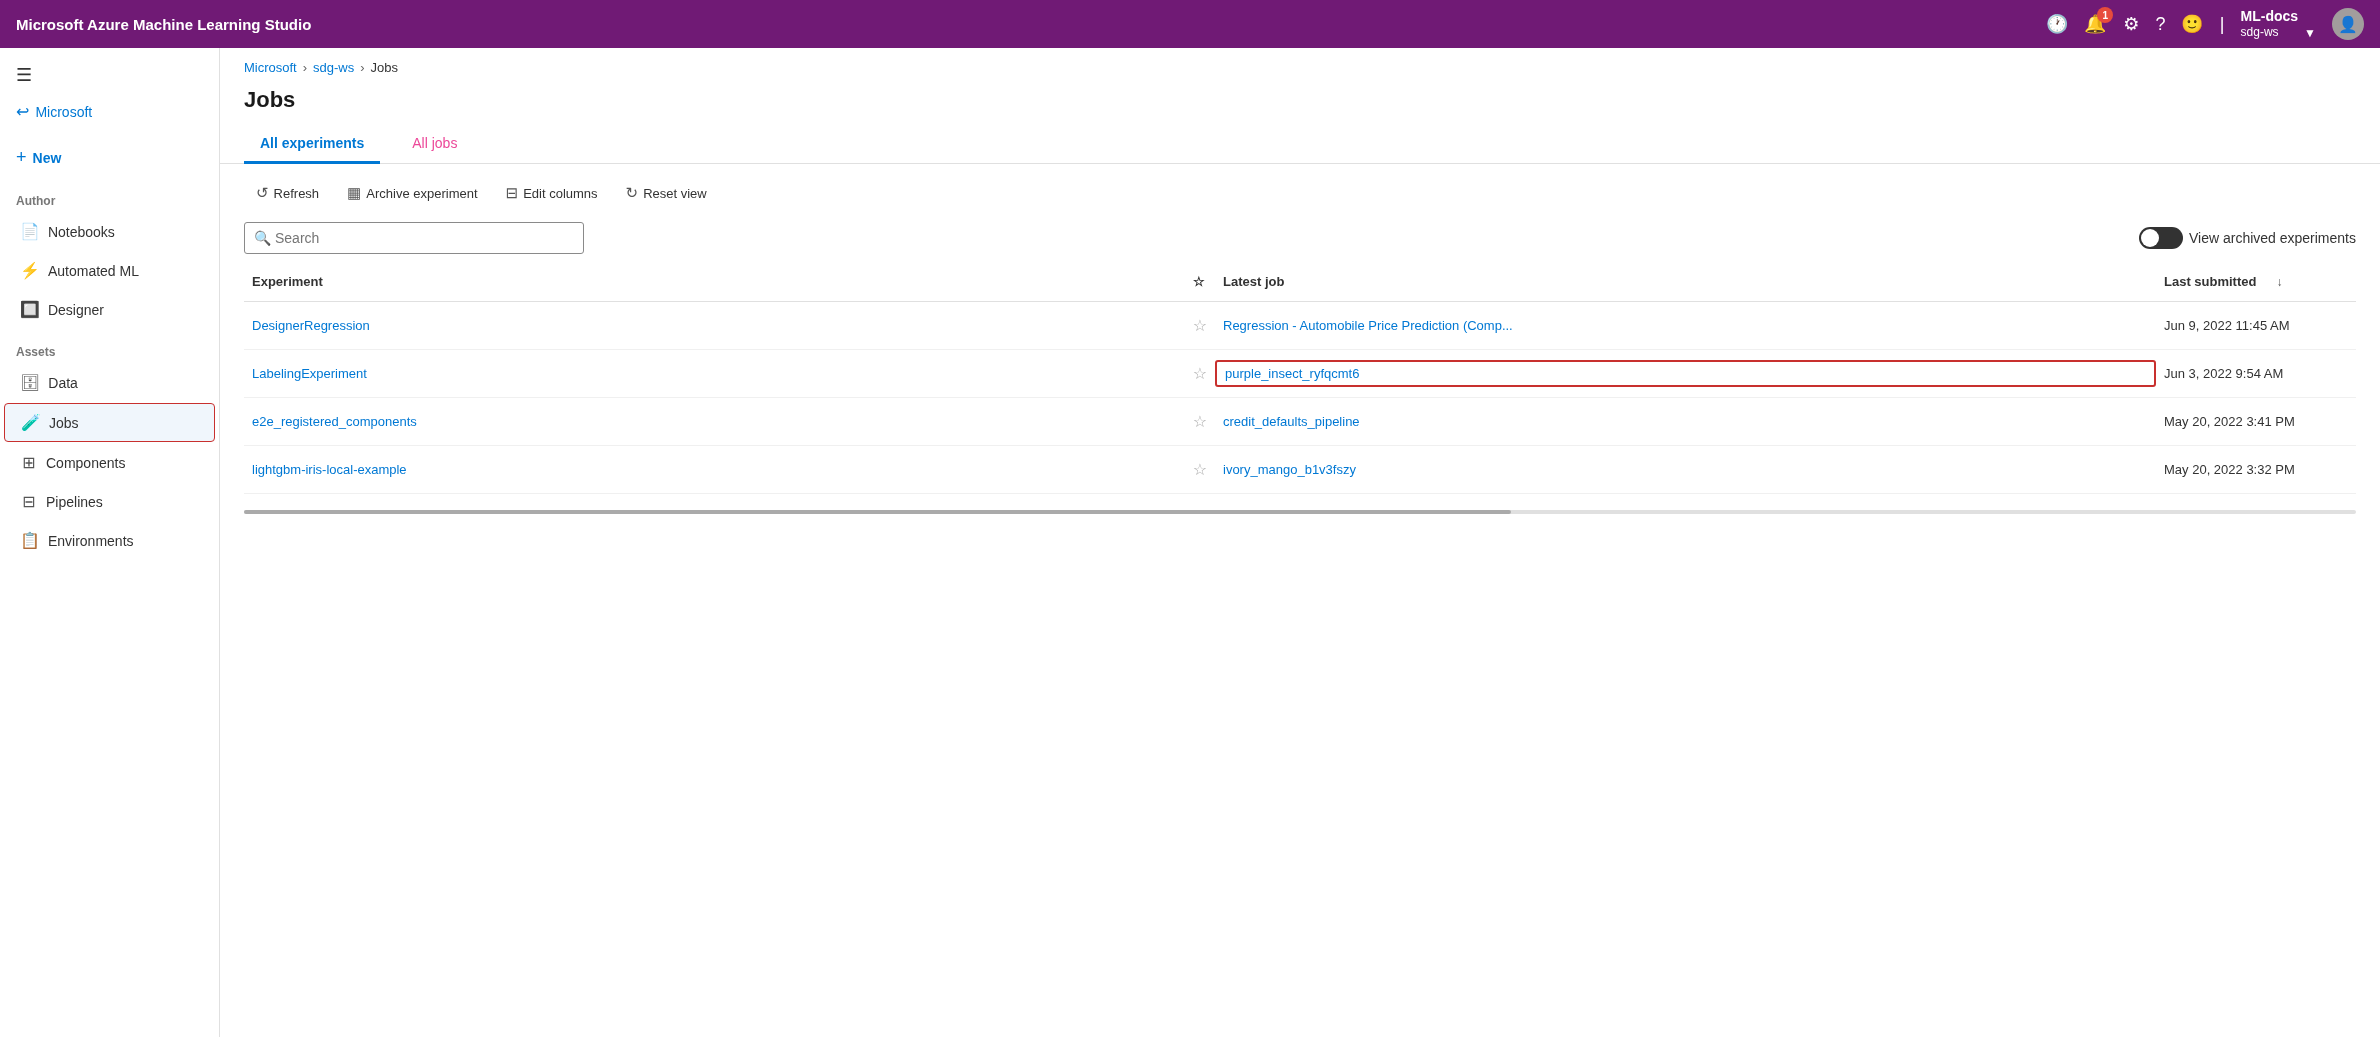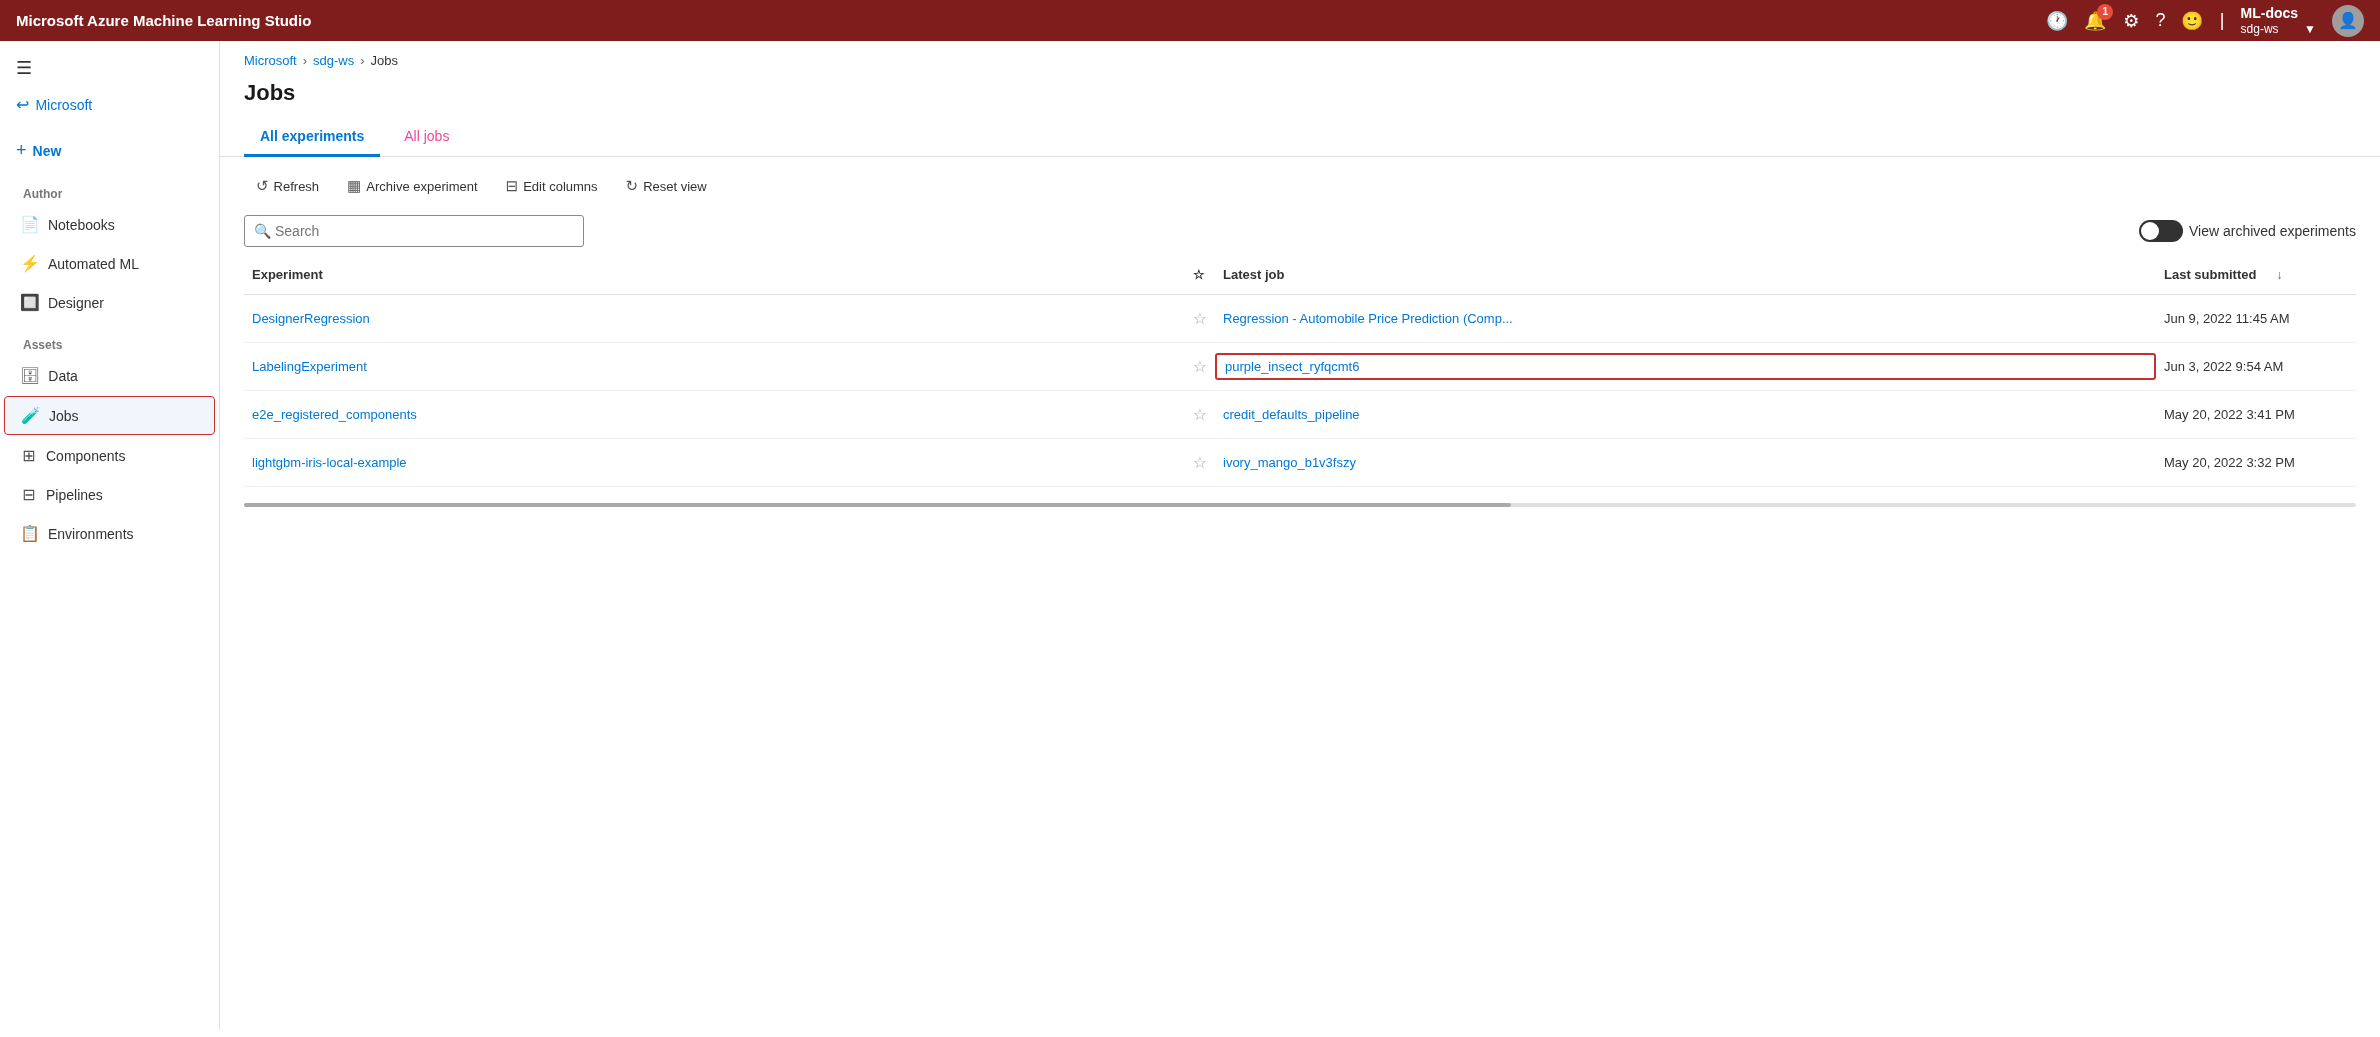--- a/index.html
+++ b/index.html
@@ -1,22 +1,22 @@
 <!DOCTYPE html>
 <html><head>
   <meta charset="utf-8">
   <style>
     * { box-sizing: border-box; margin: 0; padding: 0; }
     body { font-family: 'Segoe UI', Arial, sans-serif; font-size: 14px; background: #fff; overflow: hidden; }
 
     
     .topbar {
-      background: #7f1d1d;
+      background: #701a75;
       color: #fff;
-      height: 41px;
+      height: 48px;
       display: flex;
       align-items: center;
       padding: 0 16px;
       justify-content: space-between;
     }
     .topbar-left { display: flex; align-items: center; gap: 10px; }
     .topbar-title { font-size: 15px; font-weight: 600; color: #fff; }
     .topbar-right { display: flex; align-items: center; gap: 16px; }
     .topbar-icon { color: #fff; font-size: 18px; cursor: pointer; position: relative; }
     .topbar-badge {
@@ -44,32 +44,32 @@
       flex-shrink: 0;
     }
     .sidebar-hamburger { padding: 8px 16px; cursor: pointer; font-size: 18px; color: #333; }
     .sidebar-back { display: flex; align-items: center; gap: 6px; padding: 8px 16px; color: #0078d4; cursor: pointer; font-size: 14px; }
     .sidebar-back-icon { font-size: 16px; }
     .sidebar-new { display: flex; align-items: center; gap: 6px; padding: 10px 16px; color: #0078d4; cursor: pointer; font-size: 14px; font-weight: 600; margin-top: 8px; }
     .sidebar-new-icon { font-size: 18px; font-weight: 300; }
     .sidebar-item { display: flex; align-items: center; gap: 8px; padding: 9px 16px; cursor: pointer; color: #333; font-size: 14px; border-radius: 4px; margin: 1px 4px; }
     .sidebar-item.active { background: #f0f6fc; border: 1.5px solid #c8302e; color: #333; }
     .sidebar-item-icon { font-size: 16px; color: #555; min-width: 18px; text-align: center; }
-    .sidebar-section-label { padding: 8px 16px 4px 16px; font-size: 12px; color: #777; font-weight: 600; text-transform: none; margin-top: 8px; margin-left: 7px; }
+    .sidebar-section-label { padding: 8px 16px 4px 16px; font-size: 12px; color: #777; font-weight: 600; text-transform: none; margin-top: 8px; }
 
     
     .main { flex: 1; overflow-y: auto; background: #fff; }
     .breadcrumb { display: flex; align-items: center; gap: 6px; padding: 12px 24px 4px 24px; font-size: 13px; color: #0078d4; }
     .breadcrumb-sep { color: #666; }
     .breadcrumb-item { cursor: pointer; color: #0078d4; }
     .breadcrumb-current { color: #333; }
     .page-title { padding: 8px 24px 12px 24px; font-size: 22px; font-weight: 600; color: #1a1a1a; }
 
     
-    .tabs { display: flex; padding: 0 24px; border-bottom: 1px solid #e0e0e0; gap: 8px; }
+    .tabs { display: flex; padding: 0 24px; border-bottom: 1px solid #e0e0e0; gap: 16px; }
     .tab { padding: 10px 16px; cursor: pointer; font-size: 14px; color: #ec4899; border-bottom: 3px solid transparent; margin-bottom: -1px; }
     .tab.active { color: #0078d4; border-bottom: 3px solid #0078d4; font-weight: 600; }
 
     
     .toolbar { display: flex; align-items: center; gap: 4px; padding: 14px 24px 10px 24px; }
     .toolbar-btn { display: flex; align-items: center; gap: 5px; padding: 6px 12px; cursor: pointer; font-size: 13px; color: #333; border: none; background: transparent; border-radius: 3px; }
     .toolbar-btn-icon { font-size: 15px; color: #555; }
     .search-input-wrap { position: relative; width: 340px; }
     .search-input-wrap .search-icon { position: absolute; left: 10px; top: 50%; transform: translateY(-50%); color: #555; font-size: 14px; }
     .search-input { width: 100%; padding: 7px 10px 7px 30px; border: 1px solid #8a8a8a; border-radius: 3px; font-size: 14px; outline: none; }

